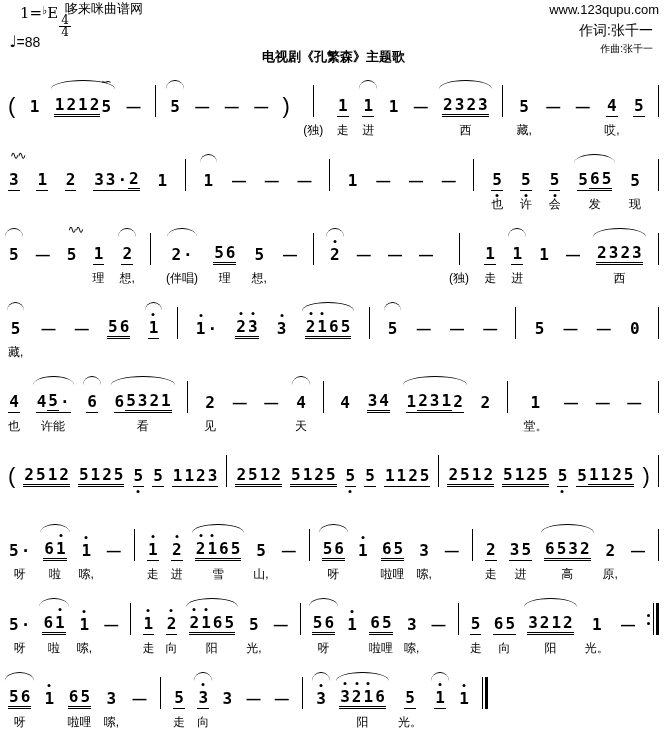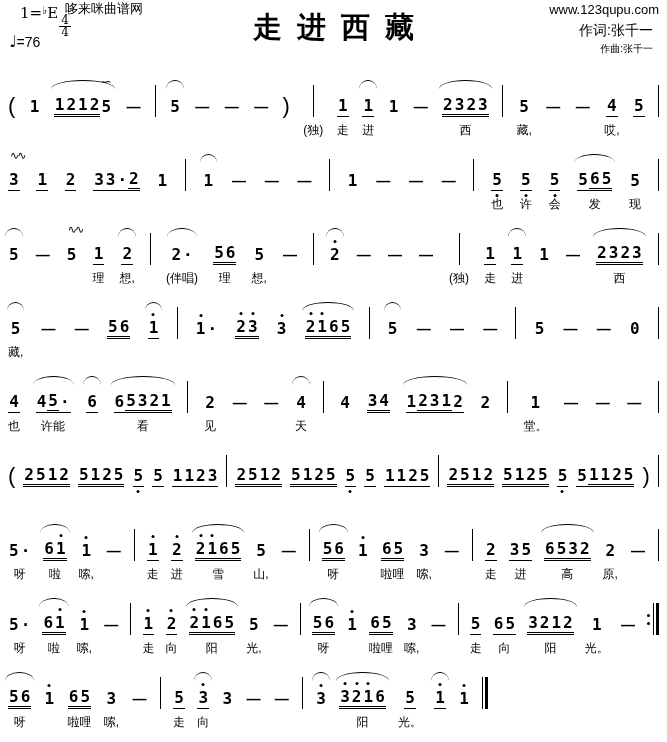--- a/index.html
+++ b/index.html
@@ -65,24 +65,24 @@
   <div class="site-url">www.123qupu.com</div>
 
   <div class="key-line">
     <span>1=</span><span class="flat">♭</span><span>E</span><span class="tsig">
         <span class="top">4</span>
         <span class="bot">4</span>
       </span>
   </div>
 
   <div class="tempo-line">
-    <span class="tempo-note">♩</span><span>=76</span>
+    <span class="tempo-note">♩</span><span>=88</span>
   </div>
 
-  <div class="title">走进西藏</div>
+  <div class="subtitle">电视剧《孔繁森》主题歌</div>
   <div class="credit-lyric">作词:张千一</div>
   <div class="credit-music">作曲:张千一</div>
 
   <div class="score" id="score">
       <div class="line">
         <div class="cell">
           <div class="note">
             <span class="paren">(</span>
           </div>
           <div class="lyr"></div>

